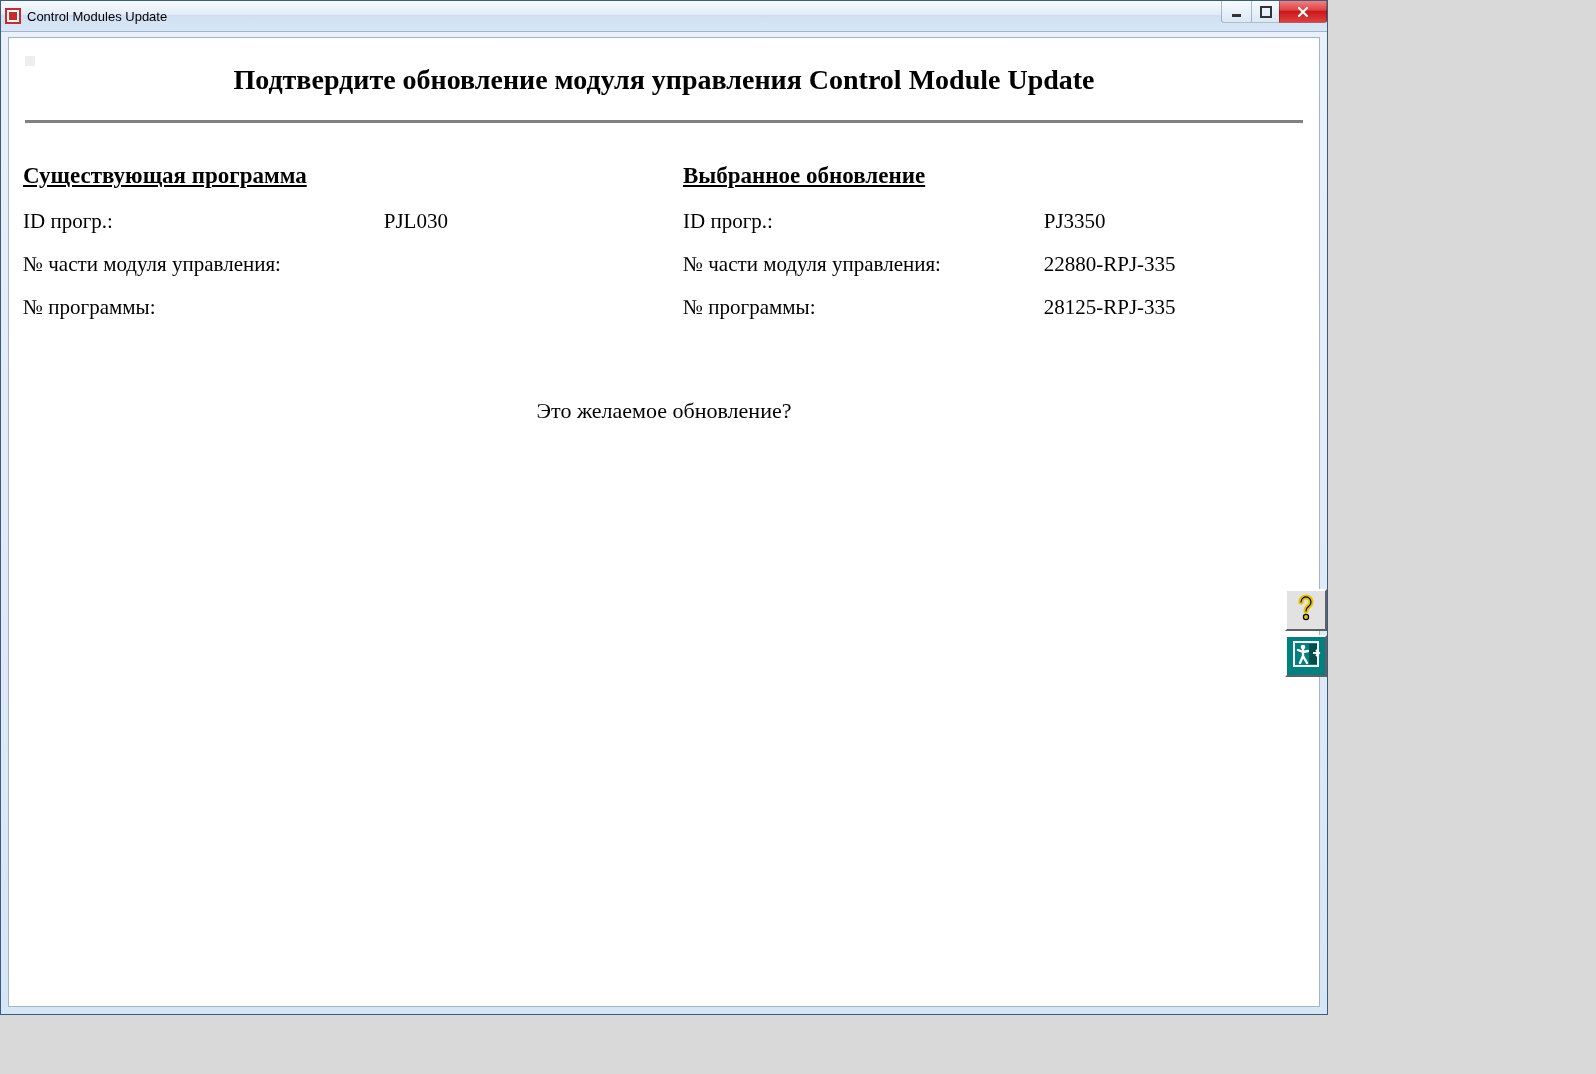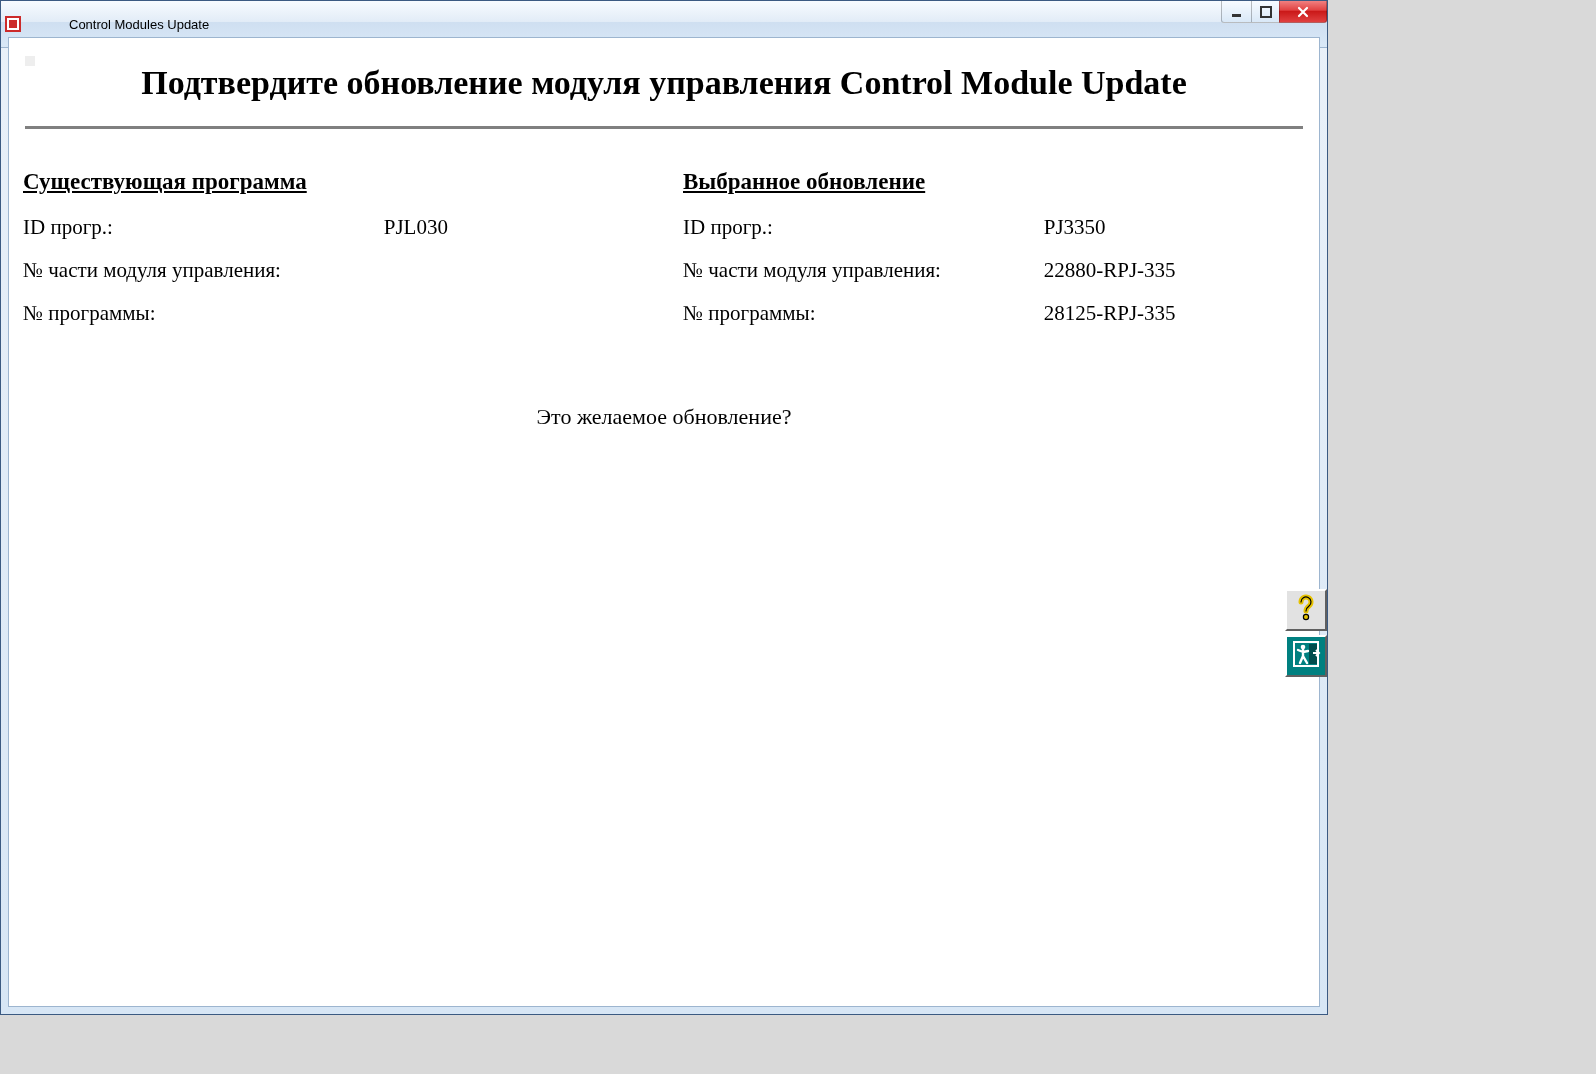--- a/index.html
+++ b/index.html
@@ -21,25 +21,24 @@
       height: 1015px;
       background: linear-gradient(to bottom, #eaf1f9 0%, #d7e6f5 100%);
       border: 1px solid #3b5a82;
       box-sizing: border-box;
     }
 
     .titlebar {
       height: 30px;
       display: flex;
       align-items: center;
-      padding: 8px 4px;
+      padding: 0 4px;
       background: linear-gradient(to bottom, #f7fbff 0%, #e2ecf7 45%, #cfdff1 46%, #d9e8f7 100%);
       border-bottom: 1px solid #9db5cf;
       position: relative;
-      gap: 42px;
     }
 
     .titlebar .app-icon {
       width: 16px;
       height: 16px;
       margin-right: 6px;
       flex: 0 0 auto;
     }
 
     .titlebar .title-text {
@@ -108,21 +107,21 @@
     }
 
     .dot-marker {
       width: 10px; height:10px;
       background:#eee;
       position:absolute;
       left:16px; top:18px;
     }
 
     .page-title {
-      font-size: 34px;
+      font-size: 28px;
       font-weight: bold;
       text-align: center;
       margin: 8px 0 24px 0;
     }
 
     .hr {
       border: none;
       border-top: 3px solid #808080;
       margin: 0 4px 40px 4px;
     }

